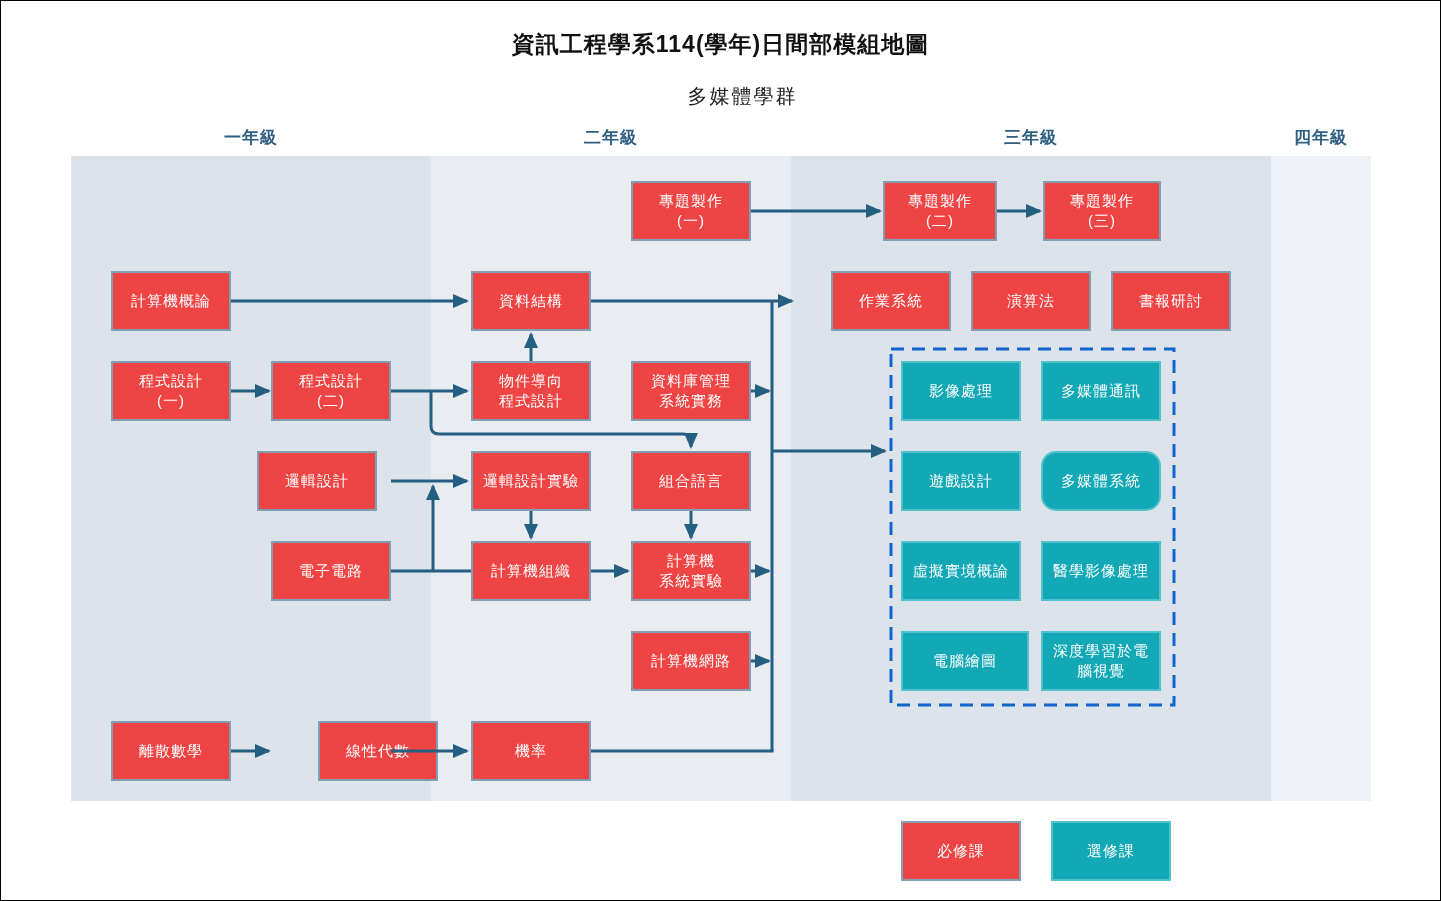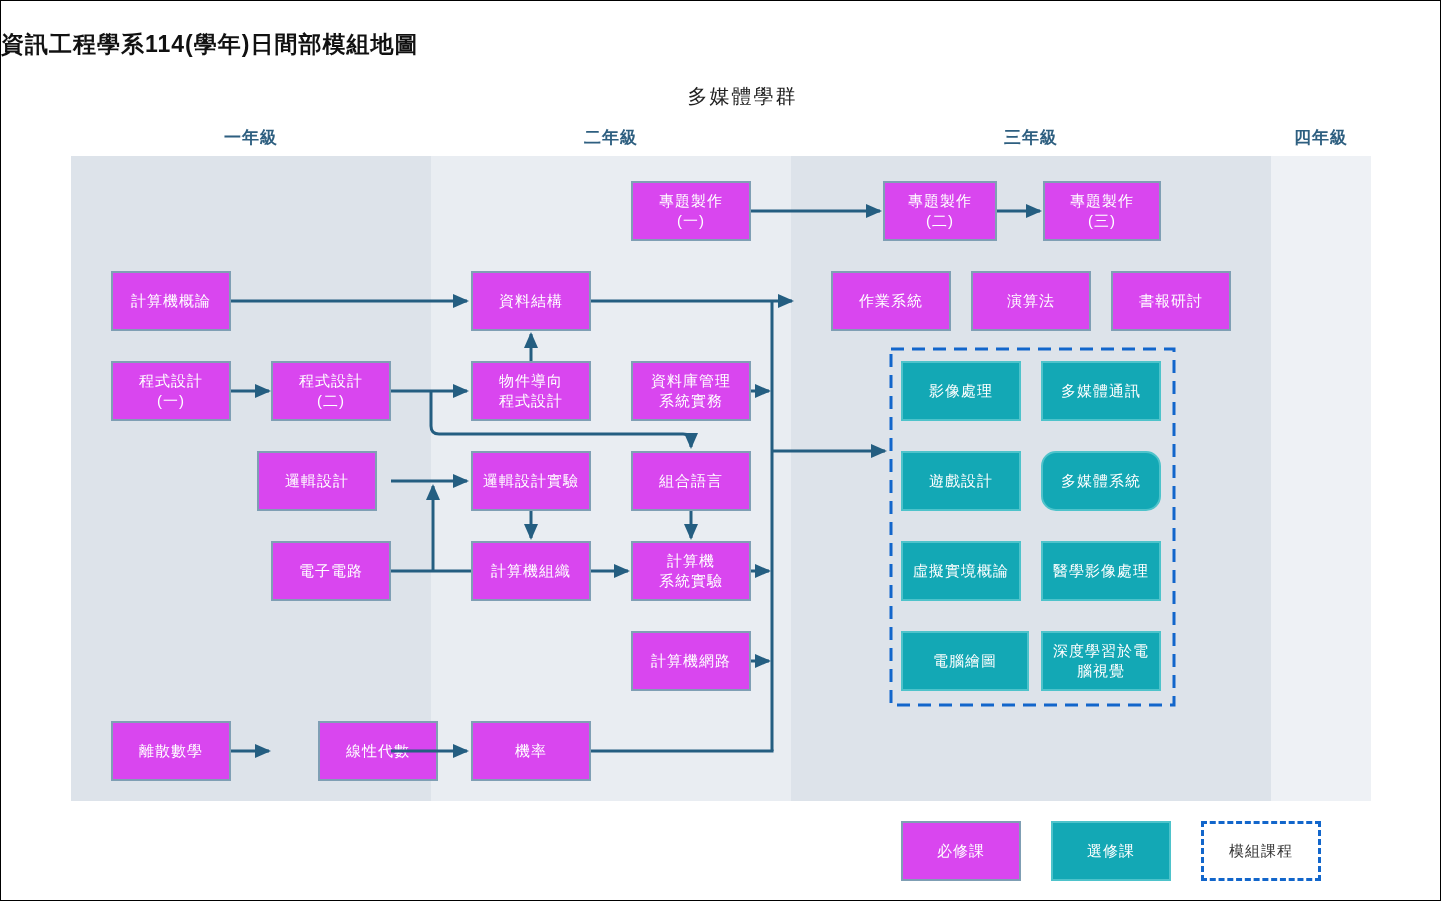--- a/index.html
+++ b/index.html
@@ -2,41 +2,41 @@
 <html><head>
 <meta charset="utf-8">
 <style>
   html,body{margin:0;padding:0;background:#888;}
   .page{
     position:relative;width:1441px;height:901px;background:#ffffff;
     border:1px solid #000;box-sizing:border-box;overflow:hidden;
     font-family:"Liberation Sans","DejaVu Sans",sans-serif;
   }
   .title{
-    position:absolute;left:0;top:28px;width:100%;text-align:left;
+    position:absolute;left:0;top:28px;width:100%;text-align:center;
     font-size:23px;font-weight:bold;color:#111;letter-spacing:1px;
   }
   .subtitle{
     position:absolute;left:0;top:82px;width:100%;text-align:center;
     font-size:20px;font-weight:400;color:#222;letter-spacing:2px;margin-left:22px;
   }
   .col-header{
     position:absolute;top:125px;text-align:center;font-size:17px;
     font-weight:600;color:#2e5f80;letter-spacing:1px;
   }
   .band{position:absolute;top:155px;height:645px;}
   .band.dark{background:#dde3ea;}
   .band.light{background:#e9edf2;}
   .band.lighter{background:#eef1f5;}
   .box{
     position:absolute;display:flex;align-items:center;justify-content:center;
     text-align:center;color:#ffffff;font-size:15px;line-height:1.32;
     white-space:pre-line;box-sizing:border-box;letter-spacing:1px;
   }
-  .req{background:#d946ef;border:2px solid #7f9fb4;}
+  .req{background:#ef4444;border:2px solid #7f9fb4;}
   .mod{background:#13a8b5;border:2px solid #4ec3cb;}
   .legend-module{
     background:#ffffff;border:3px dashed #1266cb;color:#333333;
   }
   svg.overlay{position:absolute;left:0;top:0;pointer-events:none;}
 </style>
 </head>
 <body>
 
 <div class="page">
@@ -130,17 +130,14 @@
       <path d="M771,450 L884,450" marker-end="url(#ah)"></path>
     </g>
   </svg>
 
   <div class="box req" style="left:900px;top:820px;width:120px;height:60px;">
     <span>必修課</span>
   </div>
   <div class="box mod" style="left:1050px;top:820px;width:120px;height:60px;">
     <span>選修課</span>
   </div>
-  <div class="box legend-module" style="left:1200px;top:820px;width:120px;height:60px;">
-    <span>模組課程</span>
-  </div>
 
 </div>
 
 </body></html>

